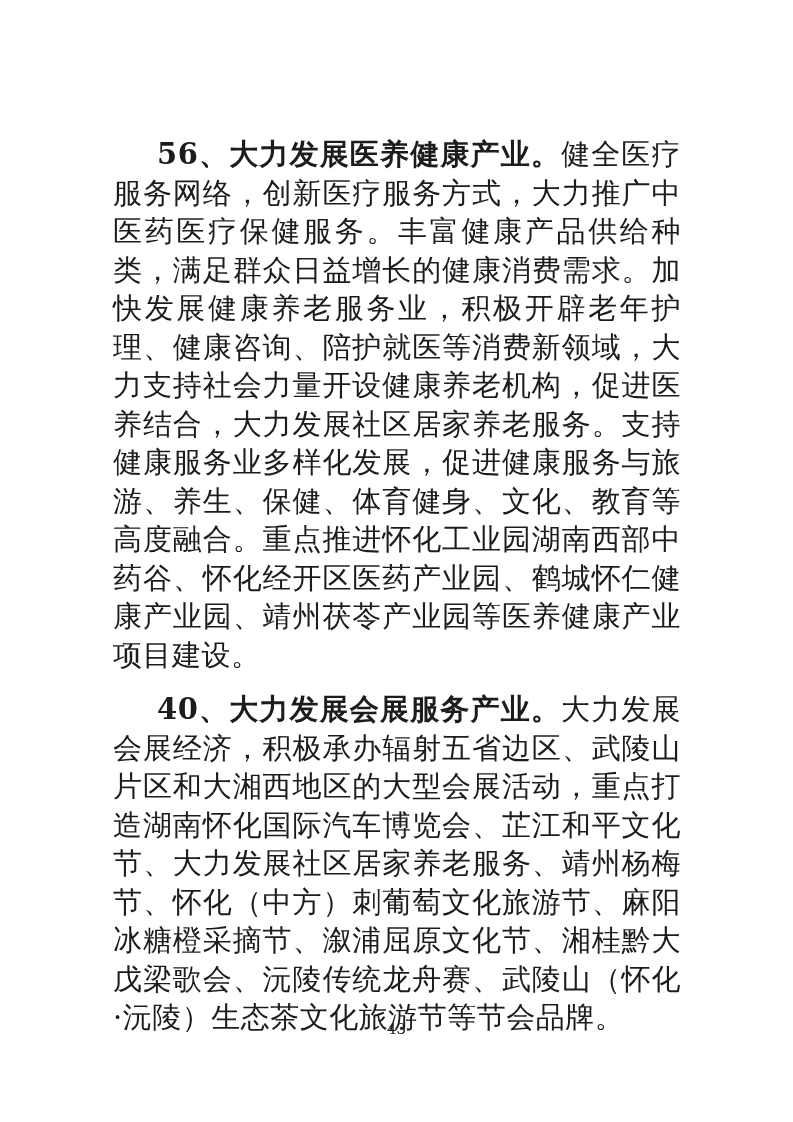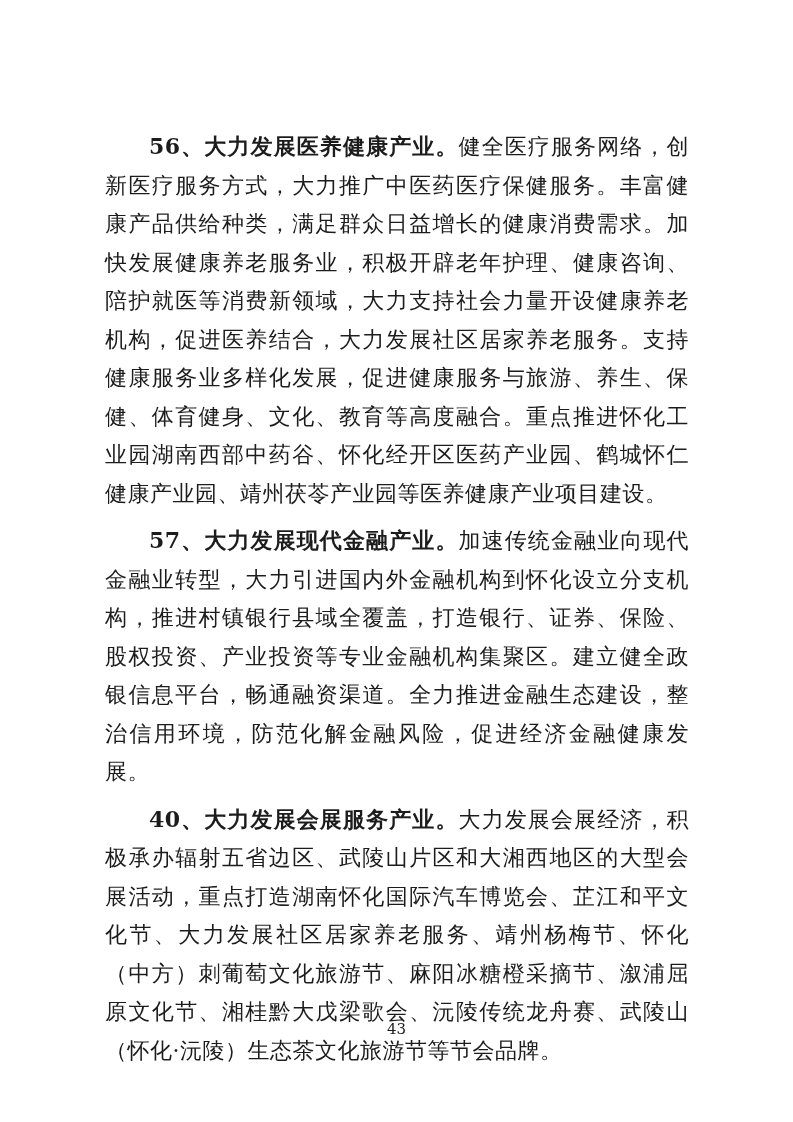--- a/index.html
+++ b/index.html
@@ -17,23 +17,23 @@
     font-family: "DejaVu Serif", "Liberation Serif", serif;
     color: #1c1c1c;
   }
   .content {
     position: absolute;
     left: 97px;
     top: 119px;
     width: 600px;
   }
   .para {
-    margin: 8px;
+    margin: 16px;
     padding: 0;
-    font-size: 22px;
+    font-size: 29px;
     line-height: 38.5px;
     text-align: justify;
     text-justify: inter-character;
     text-indent: 44px;
     letter-spacing: 0.5px;
     word-break: break-all;
   }
   .para .heading {
     font-weight: 700;
   }
@@ -46,17 +46,16 @@
     font-size: 15px;
     color: #1c1c1c;
   }
 </style>
 </head>
 <body>
 
 <div class="page">
   <div class="content">
     <p class="para"><span class="heading">56、大力发展医养健康产业。</span><span>健全医疗服务网络，创新医疗服务方式，大力推广中医药医疗保健服务。丰富健康产品供给种类，满足群众日益增长的健康消费需求。加快发展健康养老服务业，积极开辟老年护理、健康咨询、陪护就医等消费新领域，大力支持社会力量开设健康养老机构，促进医养结合，大力发展社区居家养老服务。支持健康服务业多样化发展，促进健康服务与旅游、养生、保健、体育健身、文化、教育等高度融合。重点推进怀化工业园湖南西部中药谷、怀化经开区医药产业园、鹤城怀仁健康产业园、靖州茯苓产业园等医养健康产业项目建设。</span></p>
-    <p class="para"><span class="heading">57、大力发展现代金融产业。</span><span>加速传统金融业向现代金融业转型，大力引进国内外金融机构到怀化设立分支机构，推进村镇银行县域全覆盖，打造银行、证券、保险、股权投资、产业投资等专业金融机构集聚区。建立健全政银信息平台，畅通融资渠道。全力推进金融生态建设，整治信用环境，防范化解金融风险，促进经济金融健康发展。</span></p>
     <p class="para"><span class="heading">40、大力发展会展服务产业。</span><span>大力发展会展经济，积极承办辐射五省边区、武陵山片区和大湘西地区的大型会展活动，重点打造湖南怀化国际汽车博览会、芷江和平文化节、大力发展社区居家养老服务、靖州杨梅节、怀化（中方）刺葡萄文化旅游节、麻阳冰糖橙采摘节、溆浦屈原文化节、湘桂黔大戊梁歌会、沅陵传统龙舟赛、武陵山（怀化·沅陵）生态茶文化旅游节等节会品牌。</span></p>
   </div>
   <div class="page-number">43</div>
 </div>
 
 </body></html>

